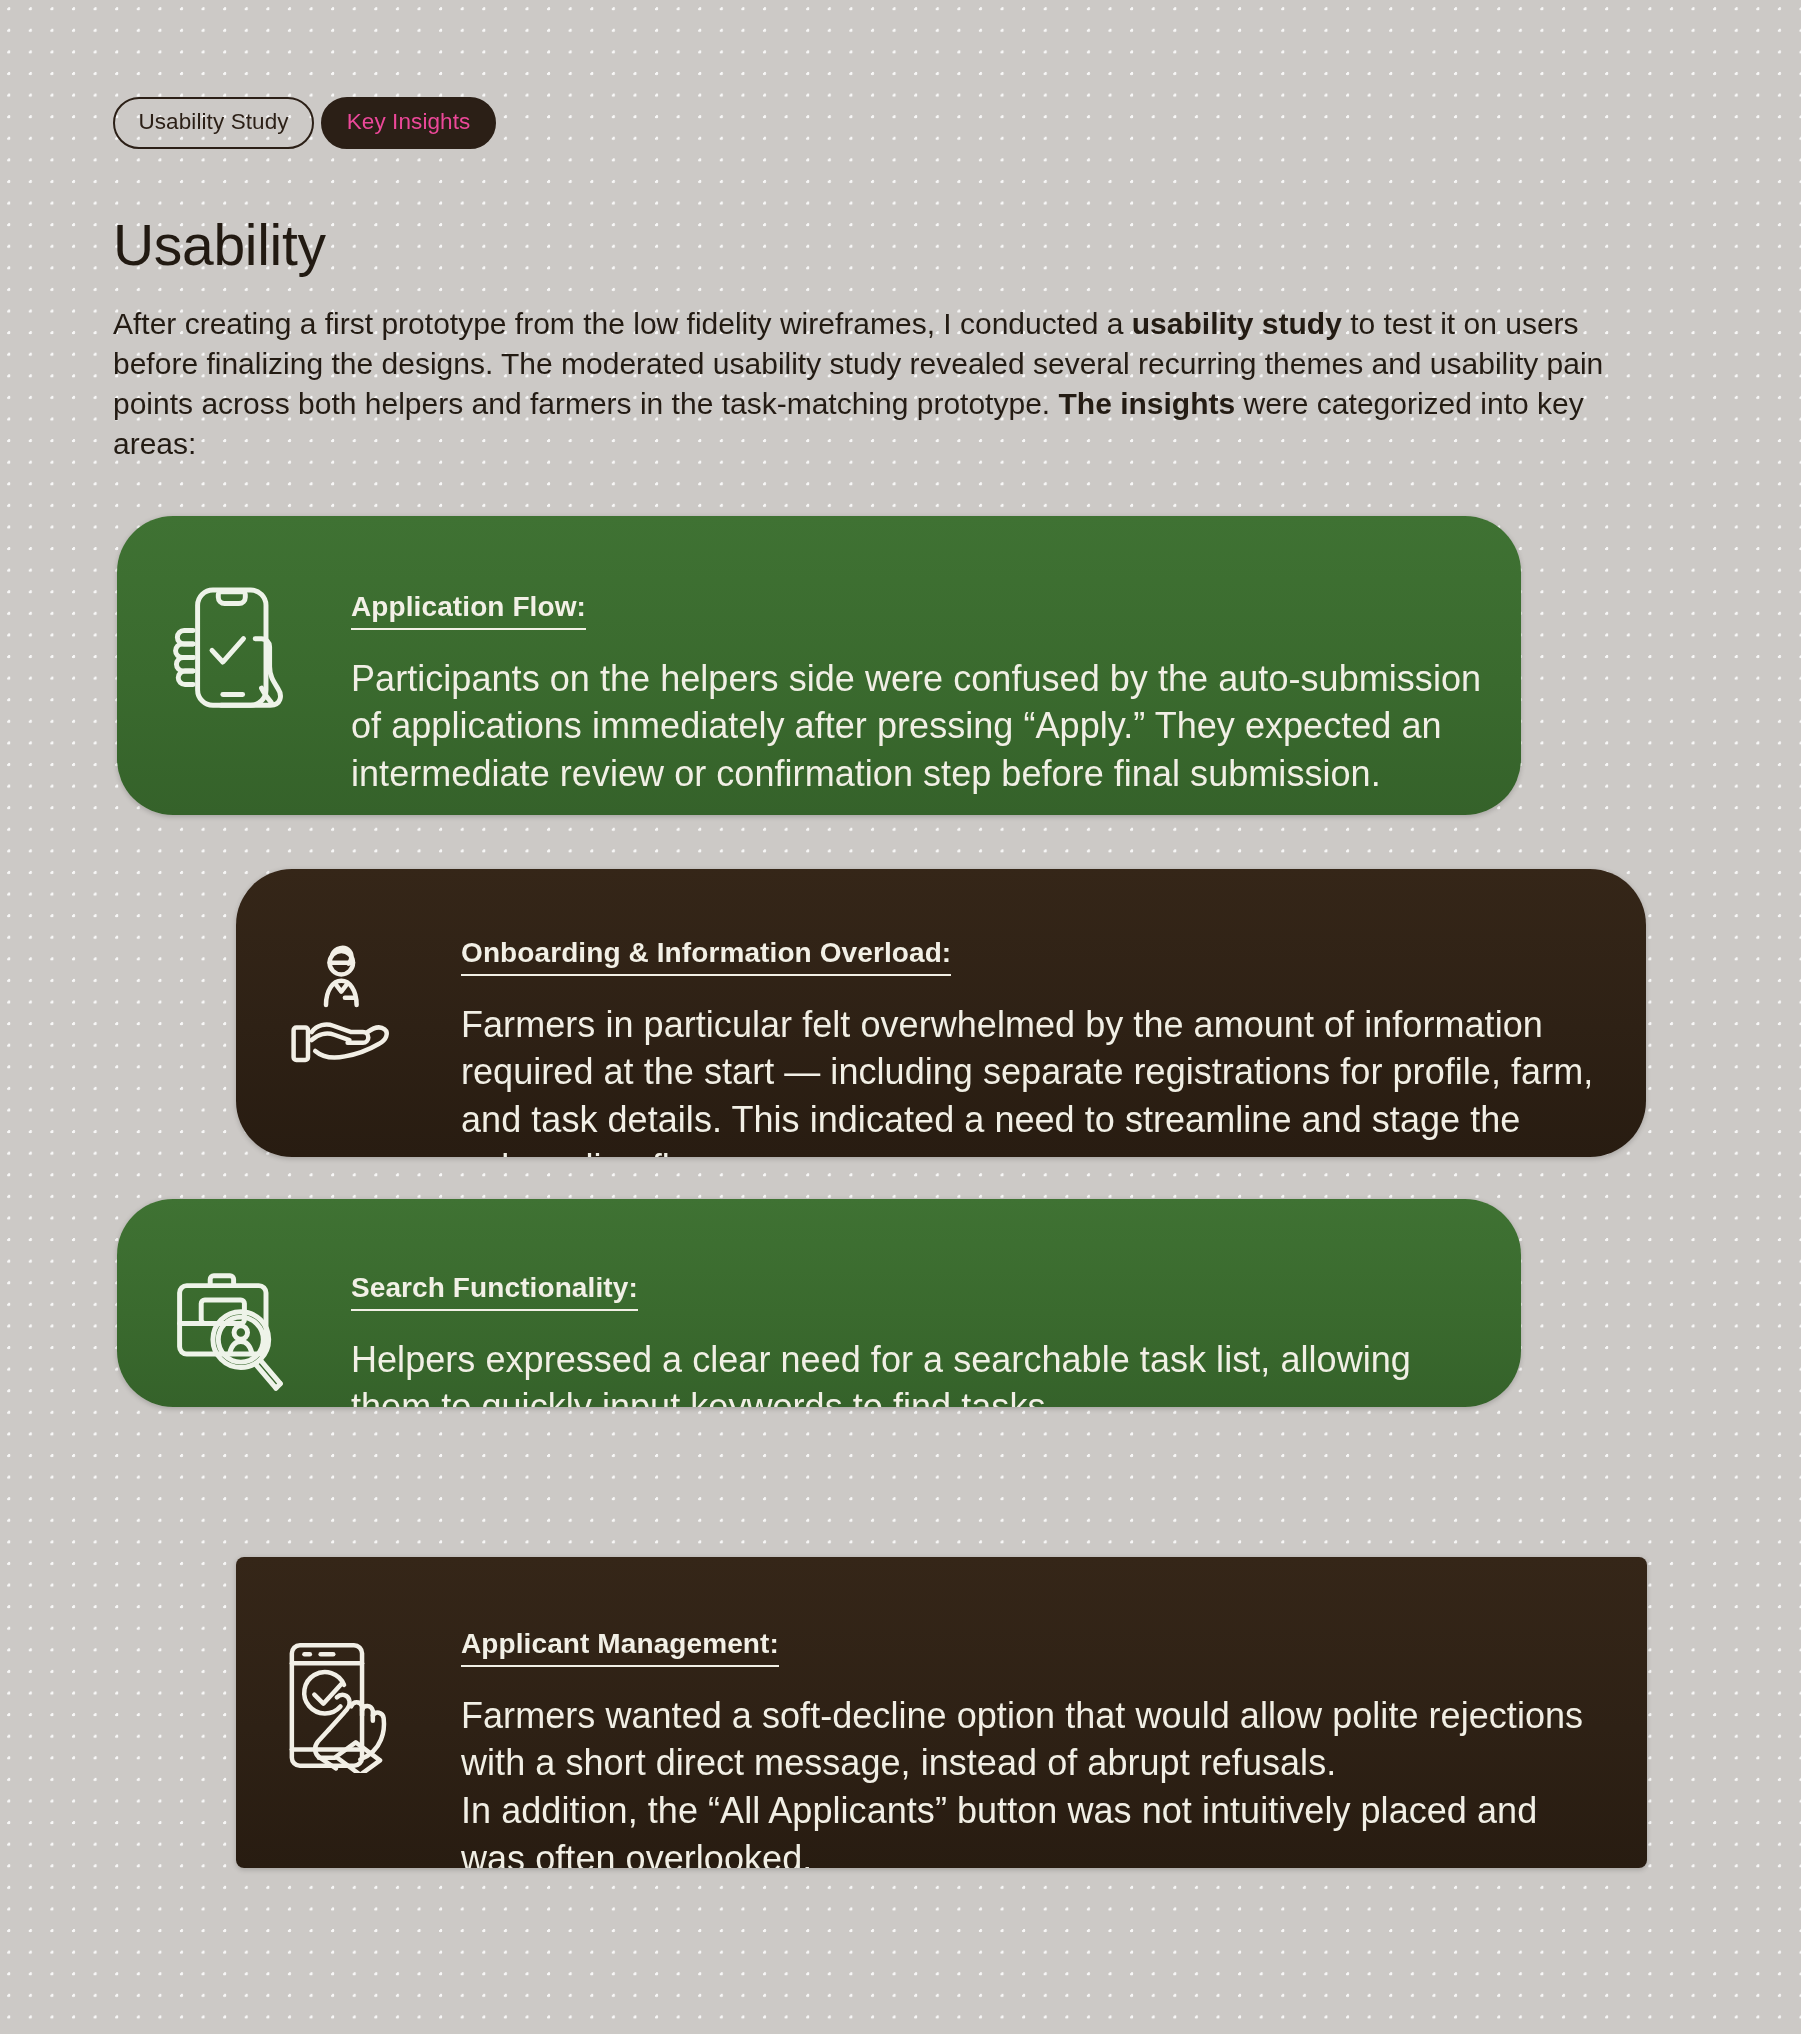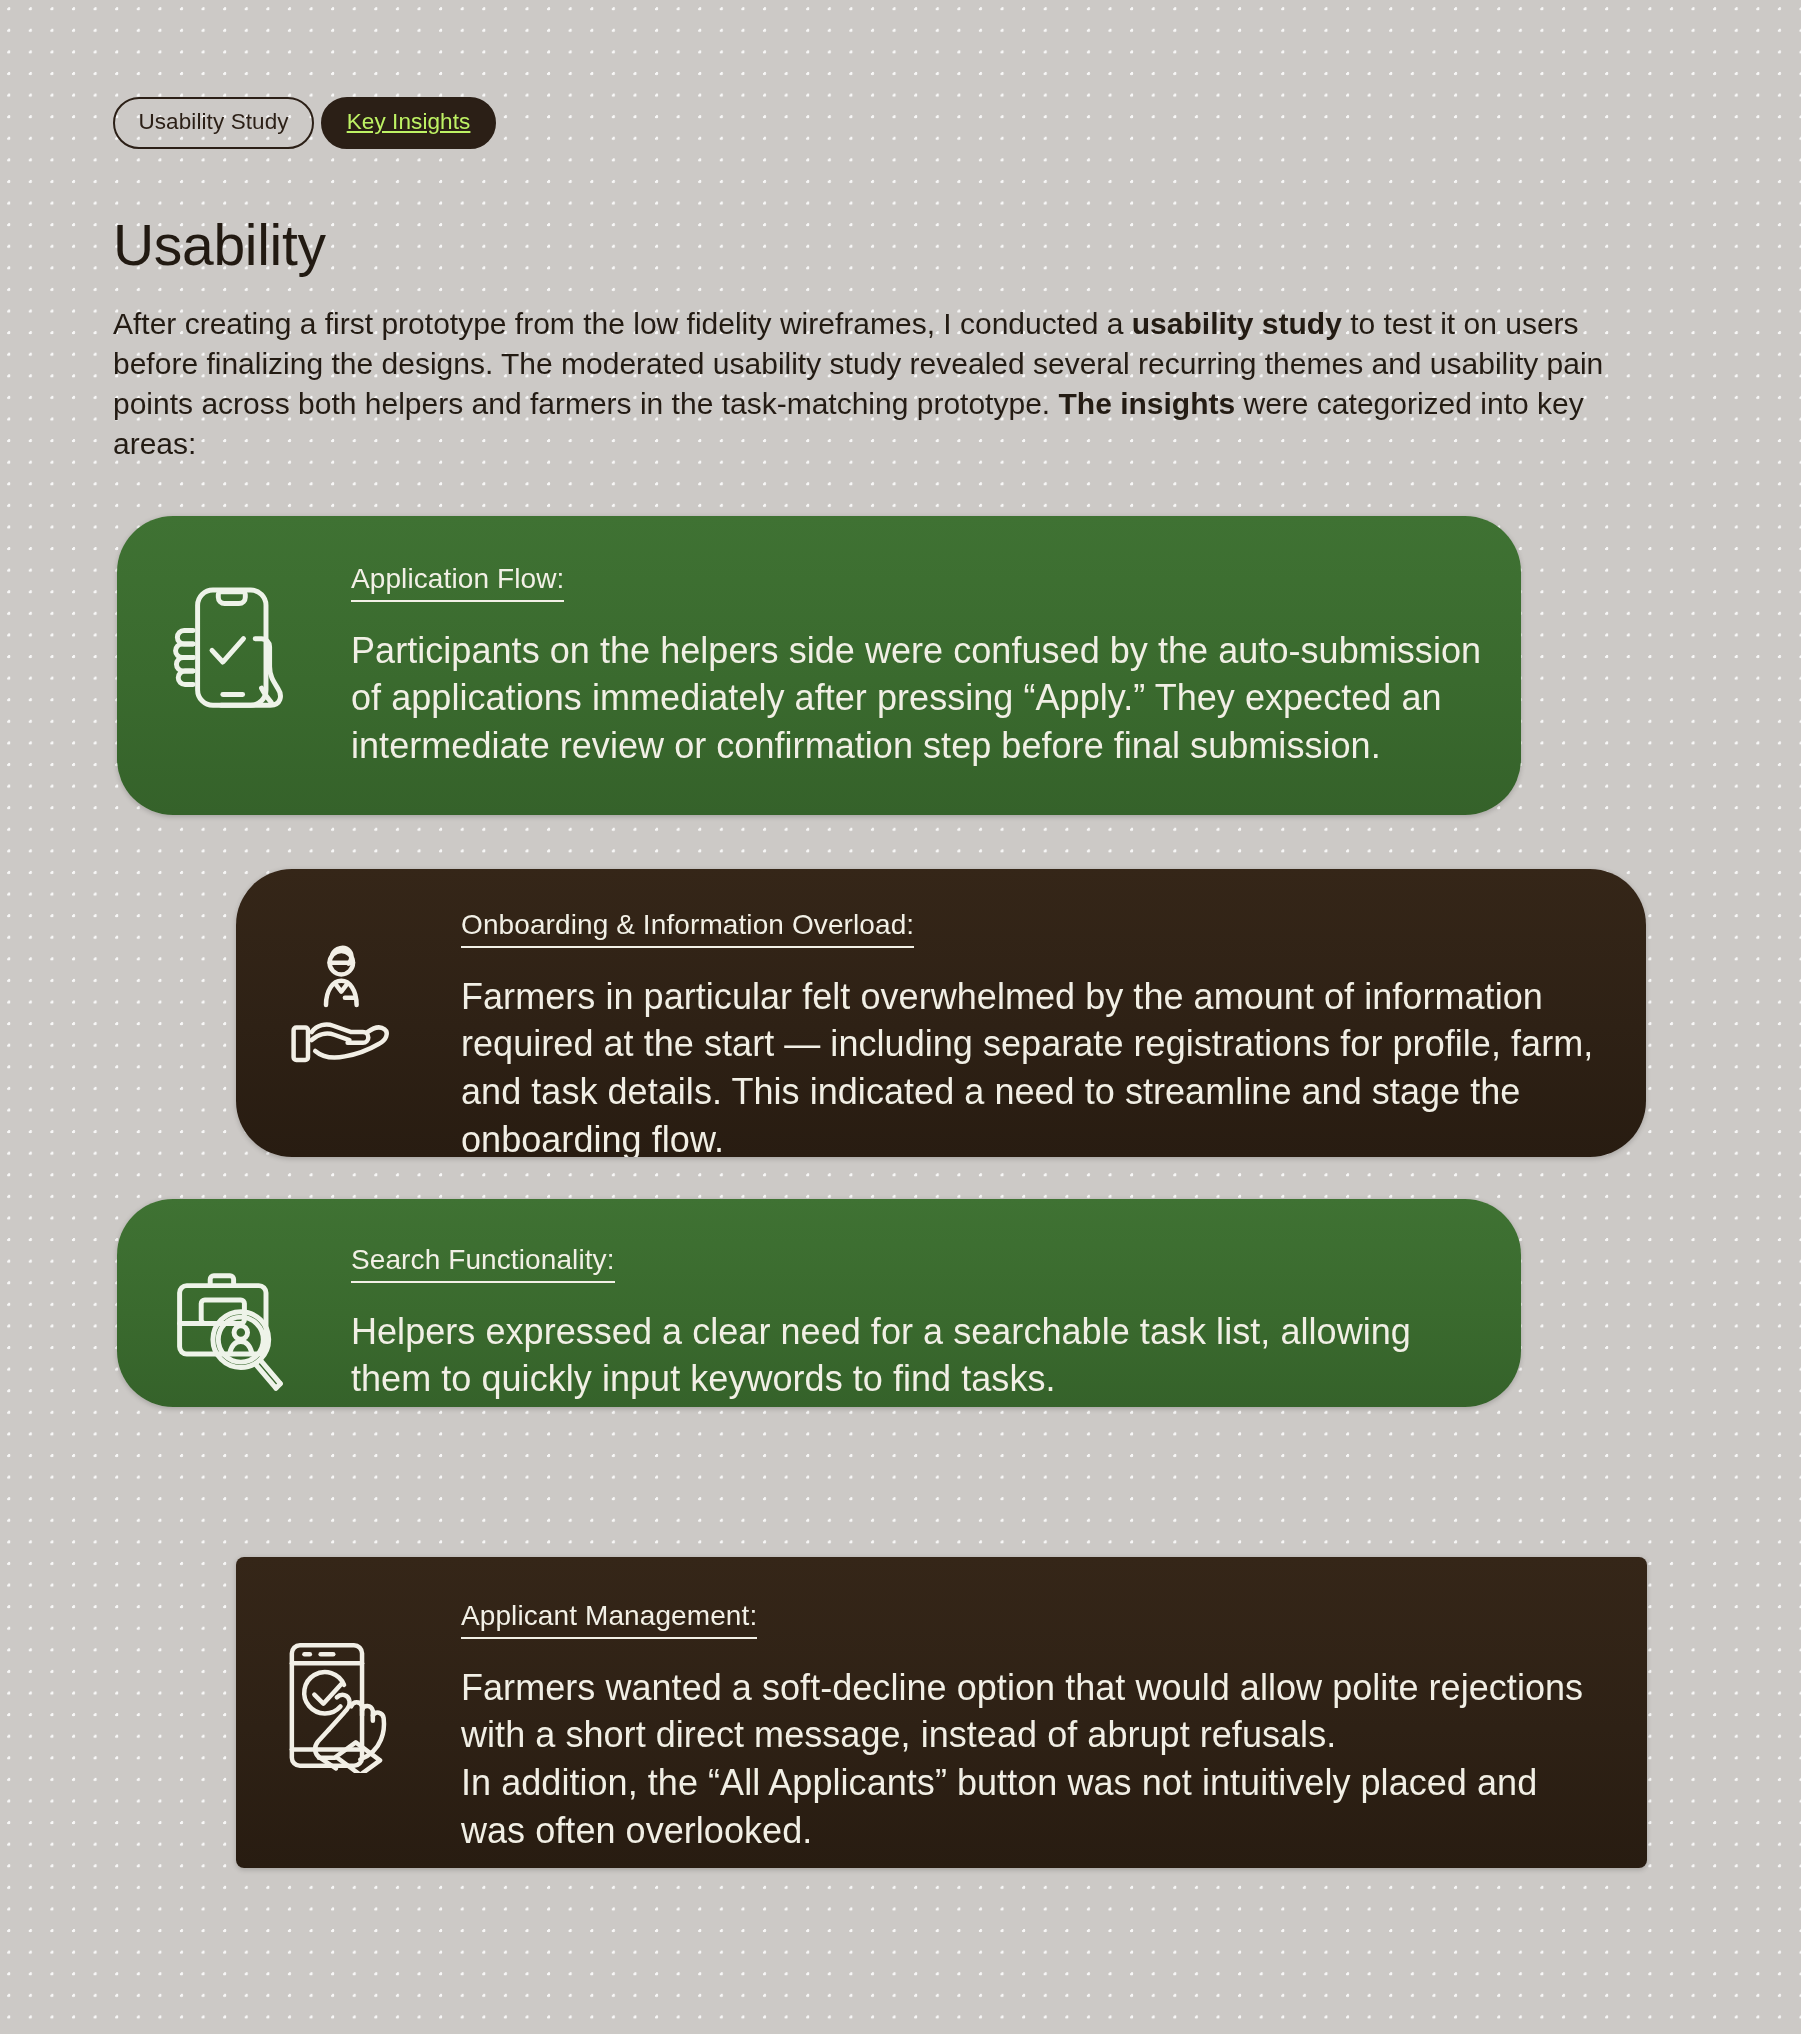--- a/index.html
+++ b/index.html
@@ -46,23 +46,22 @@
   }
 
   .pill-outline {
     border: 2.7px solid #2b1f16;
     color: #2b1f16;
     background: transparent;
   }
 
   .pill-solid {
     background: #2b1f16;
-    color: #bef264;
+    color: #ec4899;
     border: 2.7px solid #2b1f16;
-    text-decoration: underline;
   }
 
   
   .headline {
     position: absolute;
     left: 113px;
     top: 212px;
     font-size: 57px;
     font-weight: 400;
     color: #221a12;
@@ -110,26 +109,27 @@
 
   .card-icon svg { display: block; }
 
   .card-body {
     flex: 1 1 auto;
     padding-right: 36px;
   }
 
   .card-title {
     font-size: 28px;
-    font-weight: 400;
+    font-weight: 700;
     color: #f2f0e6;
     display: inline-block;
     border-bottom: 2.3px solid #f2f0e6;
     padding-bottom: 4.5px;
     letter-spacing: 0.1px;
+    margin-top: 28px;
   }
 
   .card-text {
     margin-top: 25px;
     font-size: 36px;
     line-height: 1.33;
     color: #f1efe5;
     letter-spacing: 0.05px;
   }
 

